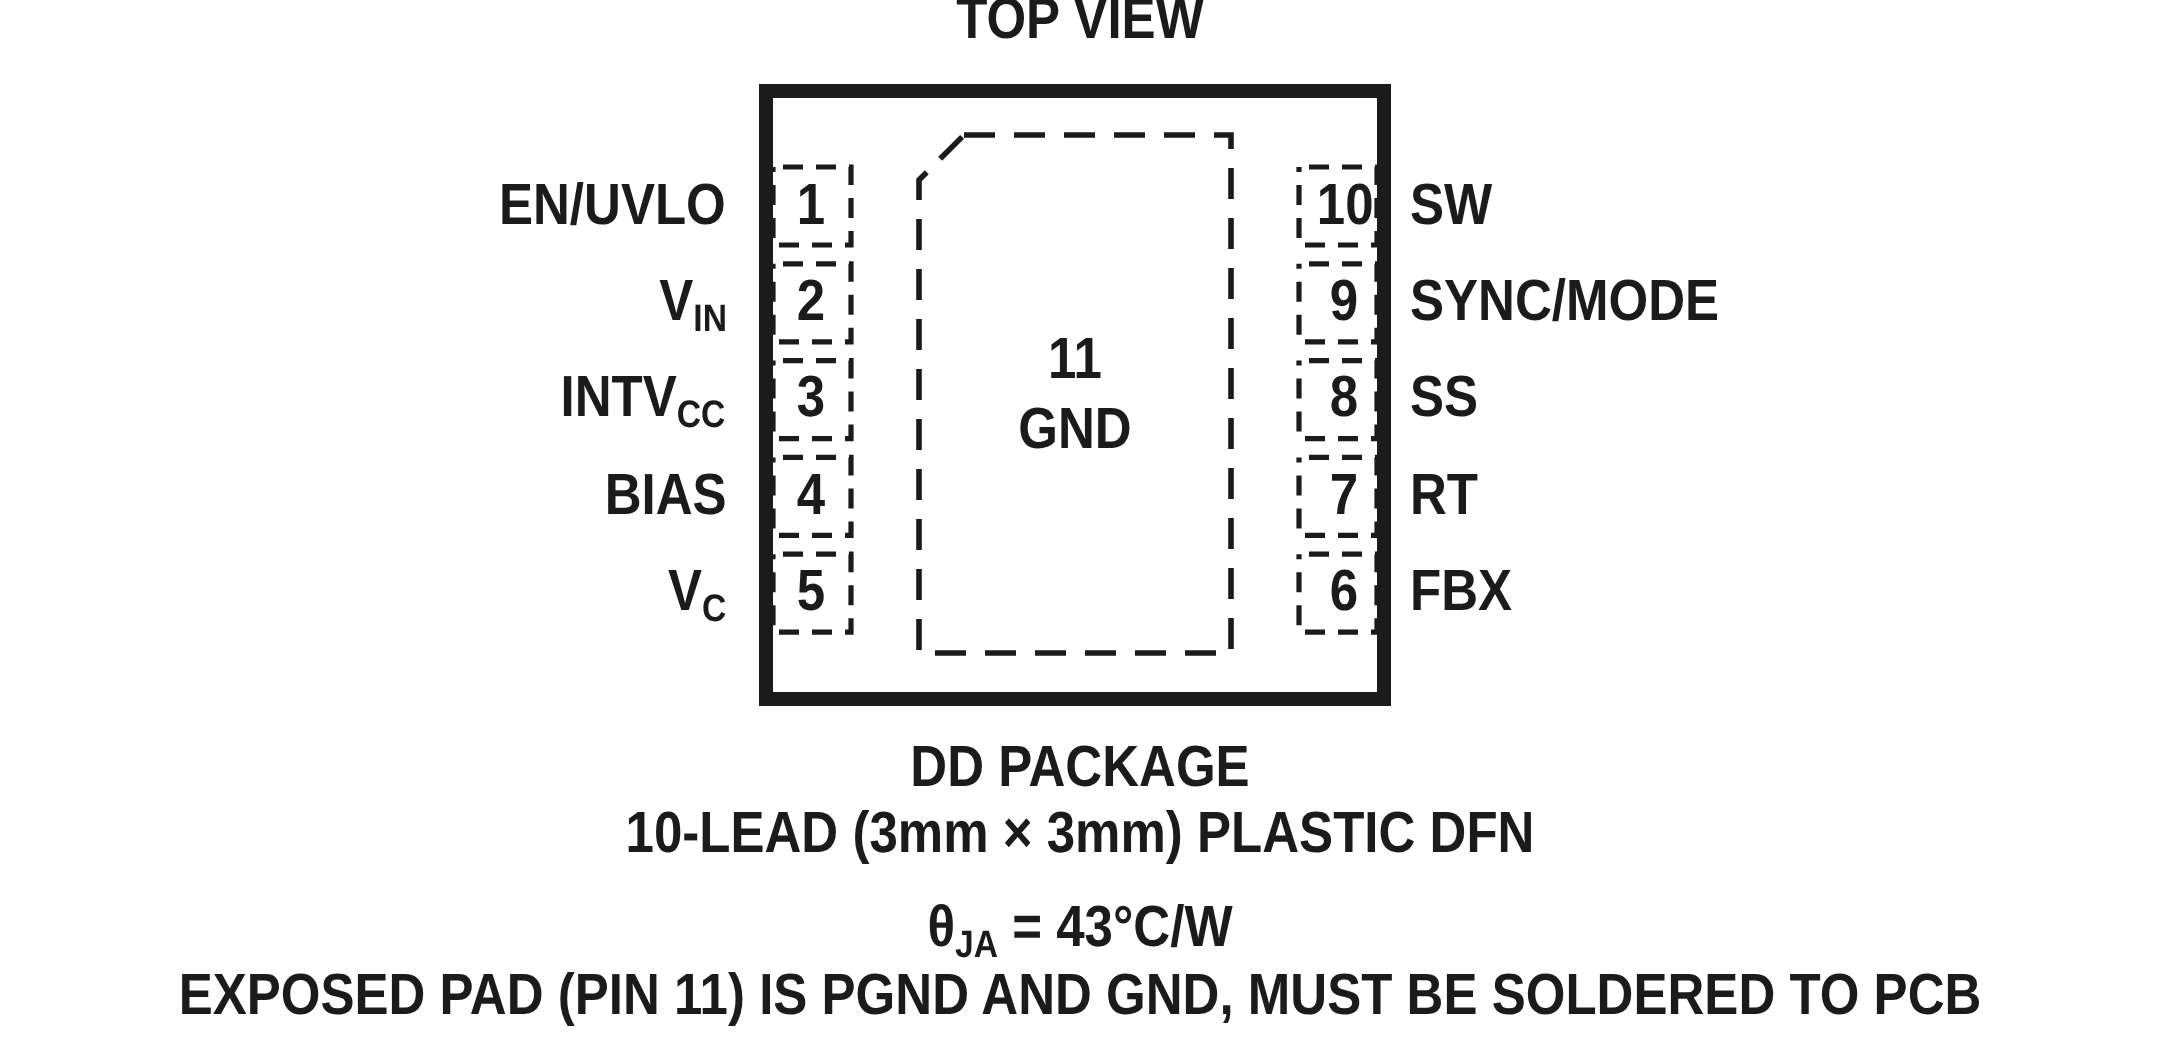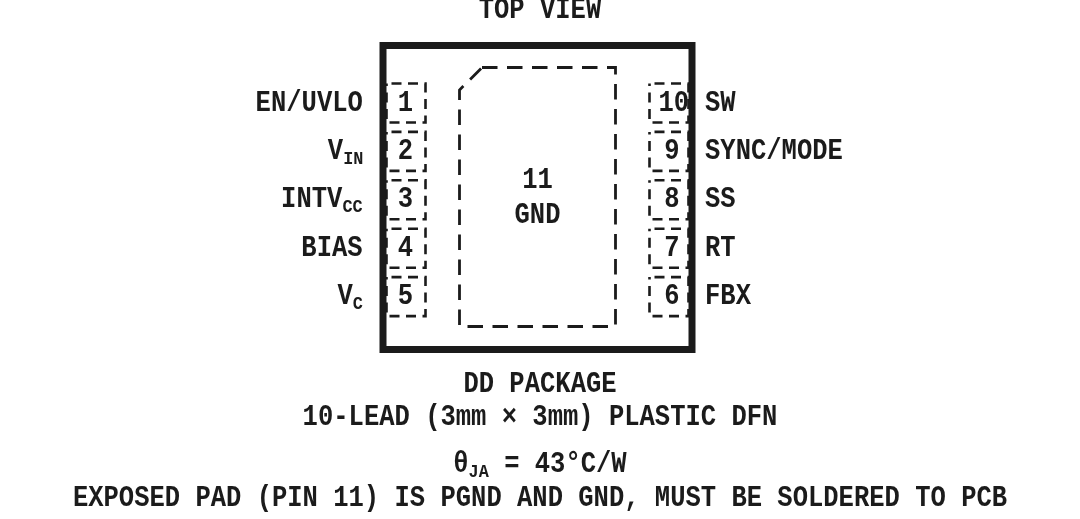--- a/index.html
+++ b/index.html
@@ -1,21 +1,21 @@
 <!DOCTYPE html>
 <html><head>
 <meta charset="utf-8">
 <style>
   html,body { margin:0; padding:0; background:#ffffff; }
   #stage {
     position: relative;
     width: 1080px;
     height: 519px;
     background: #ffffff;
-    font-family: Liberation Mono, monospace;
+    font-family: Liberation Sans, sans-serif;
     overflow: hidden;
   }
   svg.diagram { position:absolute; left:0; top:0; }
   .t {
     position: absolute;
     font-weight: 700;
     font-size: 29px;
     line-height: 29px;
     color: #1b1b1b;
     white-space: nowrap;

